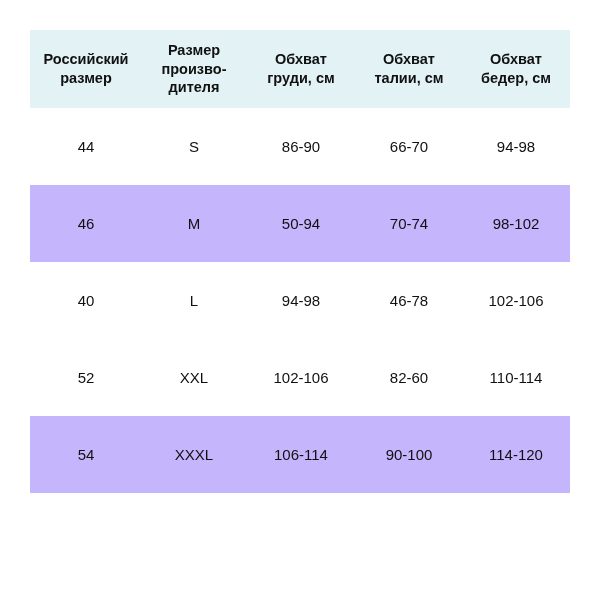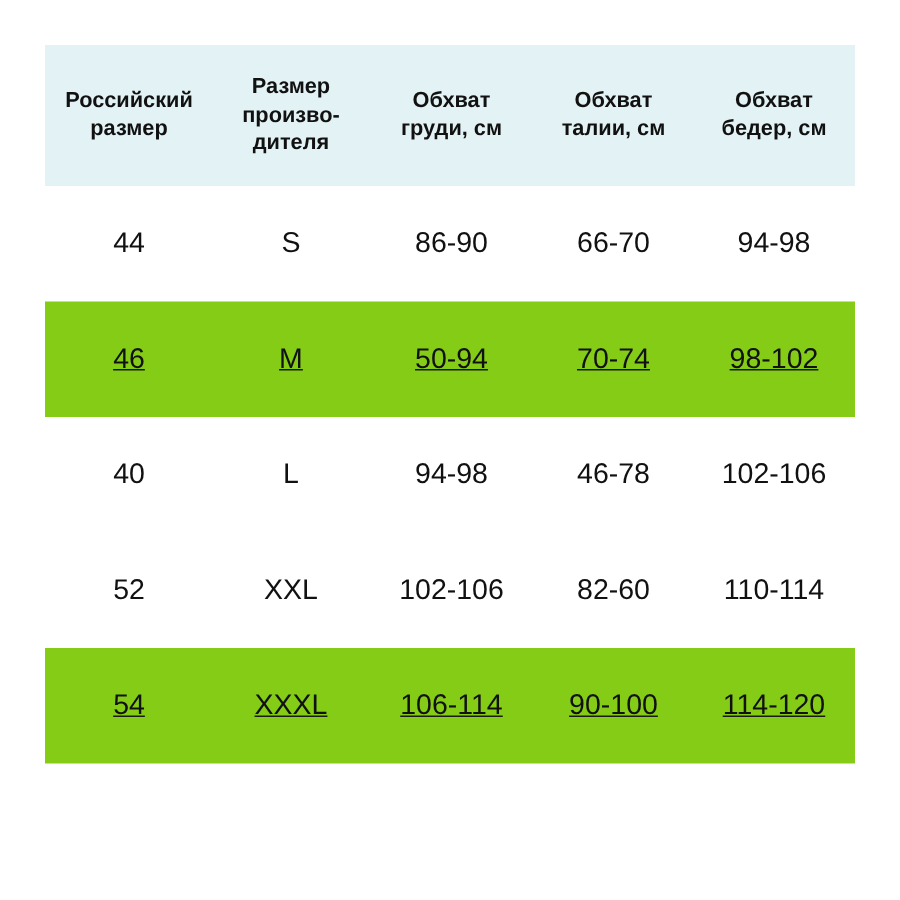--- a/index.html
+++ b/index.html
@@ -28,41 +28,40 @@
   }
   table.size-table th,
   table.size-table td {
     text-align: center;
     vertical-align: middle;
     border: none;
     padding: 0;
   }
   thead tr.header-row {
     background: #e3f2f4;
-    height: 94px;
+    height: 78px;
   }
   thead th {
     font-size: 14.5px;
     font-weight: bold;
     line-height: 1.28;
     color: #111111;
     padding: 6px 4px;
   }
   tbody tr {
     height: 77px;
   }
   tbody tr.row-odd {
     background: #ffffff;
   }
   tbody tr.row-even {
-    background: #84cc16;
-    text-decoration: underline;
+    background: #c4b5fd;
   }
   tbody td {
-    font-size: 19px;
+    font-size: 15px;
     font-weight: normal;
     color: #111111;
   }
   .col-1 { width: 112px; }
   .col-2 { width: 104px; }
   .col-3 { width: 110px; }
   .col-4 { width: 106px; }
   .col-5 { width: 108px; }
 </style>
 </head>

